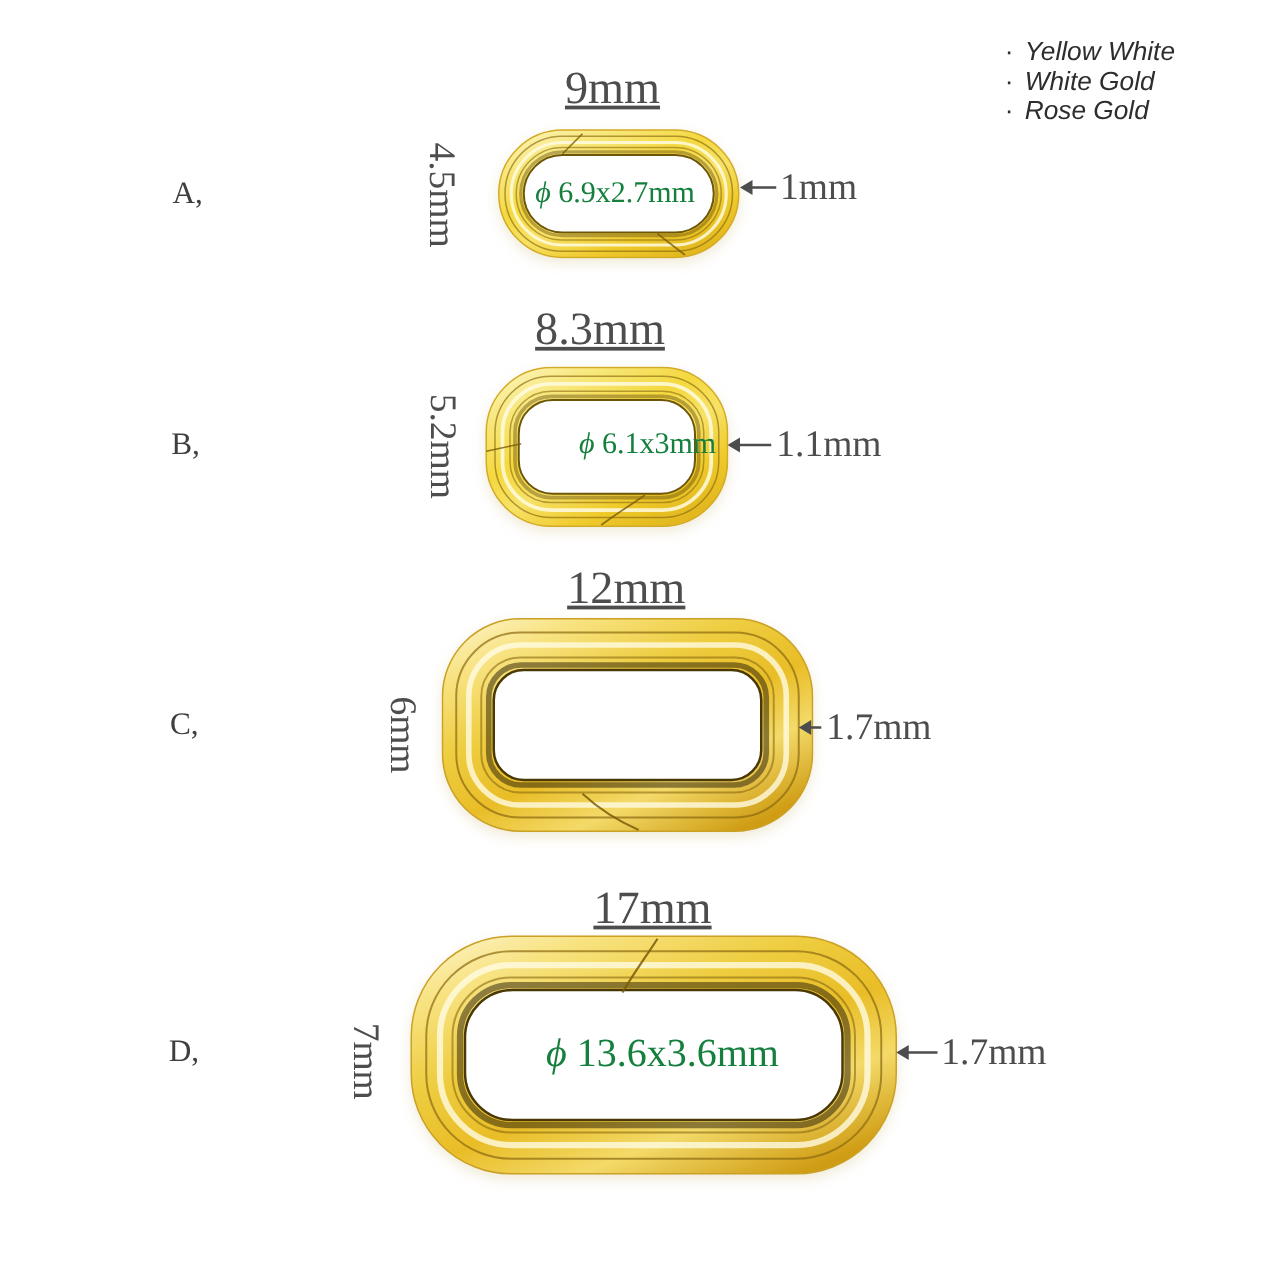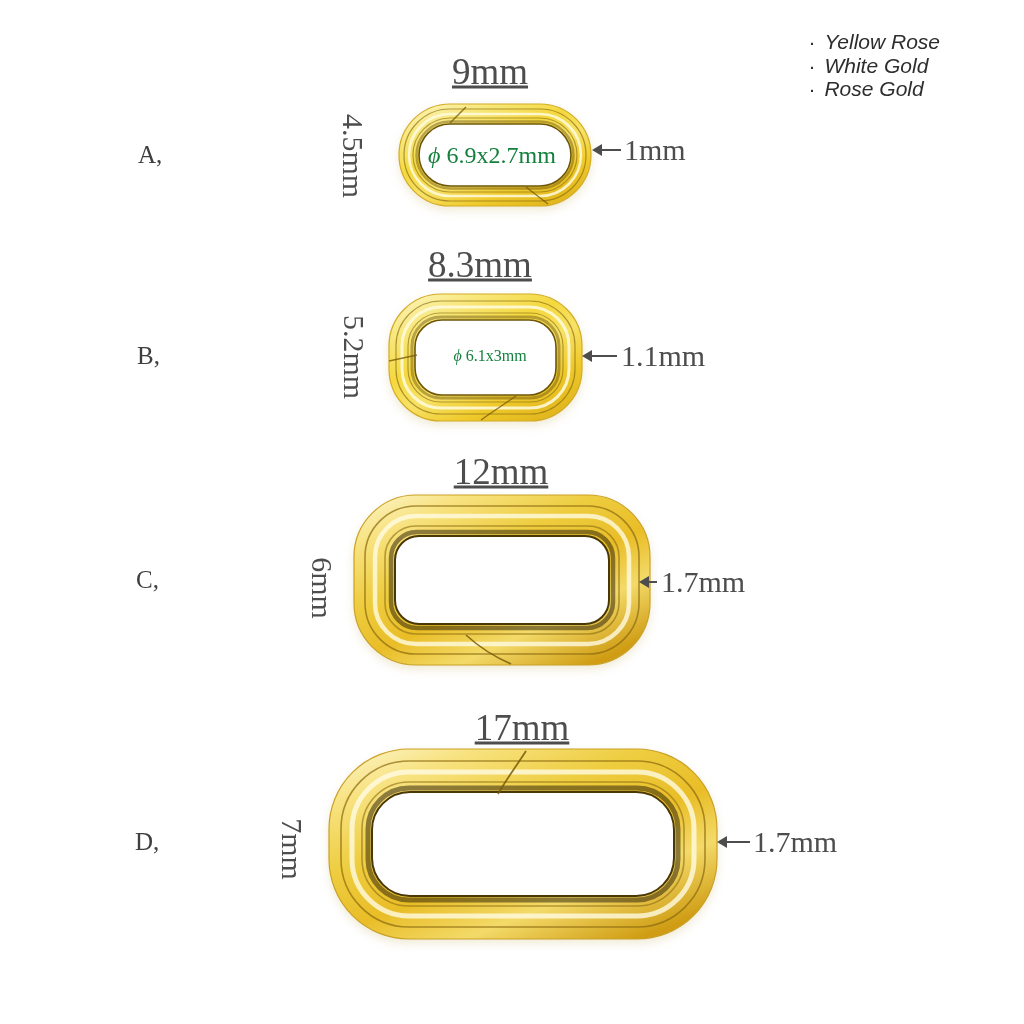--- a/index.html
+++ b/index.html
@@ -72,21 +72,21 @@
         <stop offset="0.6" stop-color="#e9bd27"></stop>
         <stop offset="0.78" stop-color="#f3da69"></stop>
         <stop offset="1" stop-color="#cf9c13"></stop>
       </linearGradient>
     </defs>
   </svg>
 
   <div class="legend">
     <div class="legend-item">
       <span class="legend-bullet">·</span>
-      <span>Yellow Rose</span>
+      <span>Yellow White</span>
     </div>
     <div class="legend-item">
       <span class="legend-bullet">·</span>
       <span>White Gold</span>
     </div>
     <div class="legend-item">
       <span class="legend-bullet">·</span>
       <span>Rose Gold</span>
     </div>
   </div>
@@ -114,21 +114,21 @@
   <svg class="abs ring" style="left:388px; top:293px" width="195" height="129" viewBox="0 0 195 129">
     <rect x="1" y="1" width="193" height="127" rx="52" fill="url(#gSmall)" stroke="#d4ab25" stroke-width="1.2"></rect>
     <rect x="8" y="8" width="179" height="113" rx="45" fill="none" stroke="#8a6a10" stroke-width="1.2" opacity="0.65"></rect>
     <rect x="14" y="14" width="167" height="101" rx="39" fill="none" stroke="#fffbe2" stroke-width="3" opacity="0.85"></rect>
     <rect x="20" y="20" width="155" height="89" rx="33" fill="none" stroke="#8a6a10" stroke-width="1.2" opacity="0.6"></rect>
     <rect x="24" y="24" width="147" height="81" rx="29" fill="none" stroke="#57420a" stroke-width="3" opacity="0.4"></rect>
     <rect x="27" y="27" width="141" height="75" rx="27" fill="#ffffff" stroke="#6e5608" stroke-width="1.6"></rect>
     <path d="M1,68 L29,62" stroke="#7a5c0a" stroke-width="1.4" fill="none" opacity="0.8"></path>
     <path d="M93,127 C101,121 115,112 128,103" stroke="#7a5c0a" stroke-width="1.4" fill="none" opacity="0.8"></path>
   </svg>
-  <span class="abs ilabel" style="left:490px; top:356px; font-size:16px">ϕ 6.1x3mm</span>
+  <span class="abs ilabel" style="left:518px; top:356px; font-size:24px">ϕ 6.1x3mm</span>
   <div class="abs arrow" style="left:584px; top:355px; width:33px"></div>
   <span class="abs tlabel" style="left:621px; top:356px">1.1mm</span>
 
   <span class="abs letter" style="left:136px; top:580px">C,</span>
   <span class="abs vlabel" style="left:322px; top:588px">6mm</span>
   <span class="abs wlabel" style="left:501px; top:471px">12mm</span>
   <svg class="abs ring" style="left:353px; top:494px" width="298" height="172" viewBox="0 0 298 172">
     <rect x="1" y="1" width="296" height="170" rx="62" fill="url(#gLarge)" stroke="#caa125" stroke-width="1.2"></rect>
     <rect x="12" y="12" width="274" height="148" rx="51" fill="none" stroke="#8a6a10" stroke-width="1.6" opacity="0.7"></rect>
     <rect x="22" y="22" width="254" height="128" rx="41" fill="none" stroke="#fffbe2" stroke-width="4.5" opacity="0.8"></rect>
@@ -145,16 +145,17 @@
   <span class="abs wlabel" style="left:522px; top:727px">17mm</span>
   <svg class="abs ring" style="left:328px; top:748px" width="390" height="192" viewBox="0 0 390 192">
     <rect x="1" y="1" width="388" height="190" rx="80" fill="url(#gLarge)" stroke="#caa125" stroke-width="1.2"></rect>
     <rect x="13" y="13" width="364" height="166" rx="68" fill="none" stroke="#8a6a10" stroke-width="1.6" opacity="0.7"></rect>
     <rect x="24" y="24" width="342" height="144" rx="57" fill="none" stroke="#fffbe2" stroke-width="5" opacity="0.8"></rect>
     <rect x="34" y="34" width="322" height="124" rx="47" fill="none" stroke="#8a6a10" stroke-width="1.6" opacity="0.6"></rect>
     <rect x="40" y="40" width="310" height="112" rx="41" fill="none" stroke="#241903" stroke-width="5" opacity="0.5"></rect>
     <rect x="44" y="44" width="302" height="104" rx="38" fill="#ffffff" stroke="#4a3805" stroke-width="2"></rect>
     <path d="M198,3 C189,17 178,32 170,46" stroke="#7a5c0a" stroke-width="1.8" fill="none" opacity="0.85"></path>
   </svg>
+  <span class="abs ilabel" style="left:530px; top:842px; font-size:32px">ϕ 13.6x3.6mm</span>
   <div class="abs arrow" style="left:719px; top:841px; width:31px"></div>
   <span class="abs tlabel" style="left:753px; top:842px">1.7mm</span>
 
 </div>
 
 </body></html>

